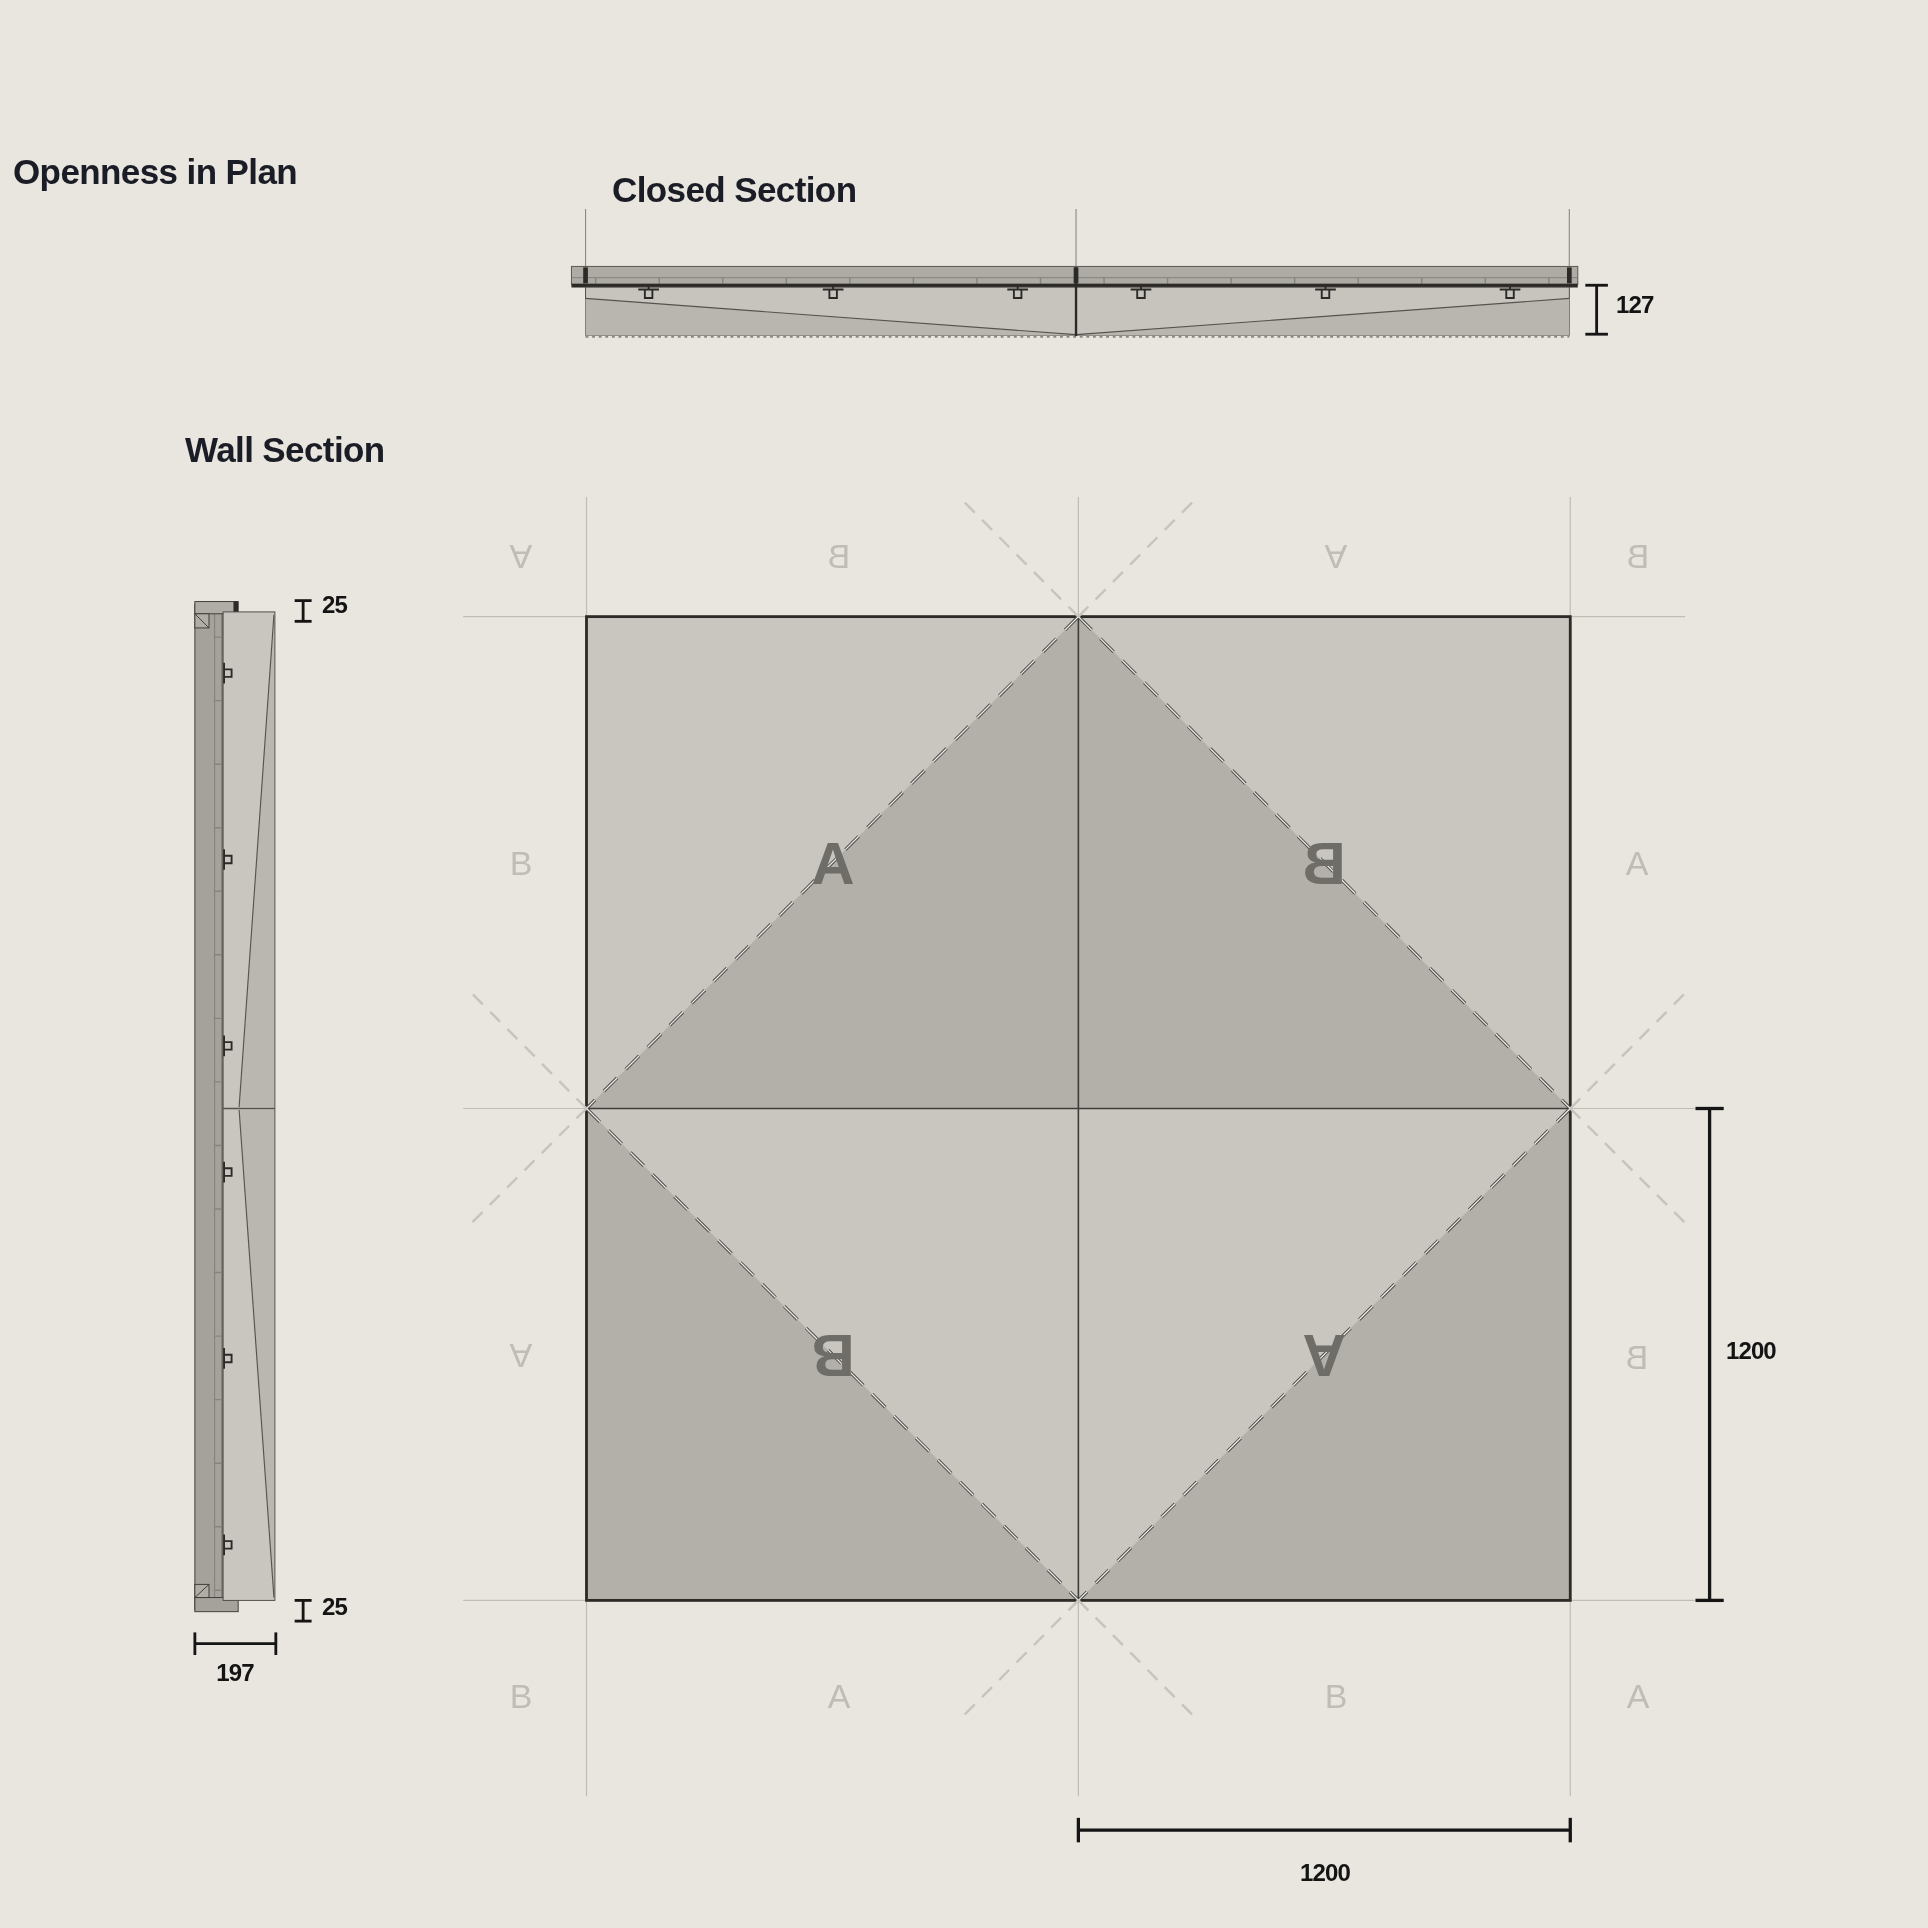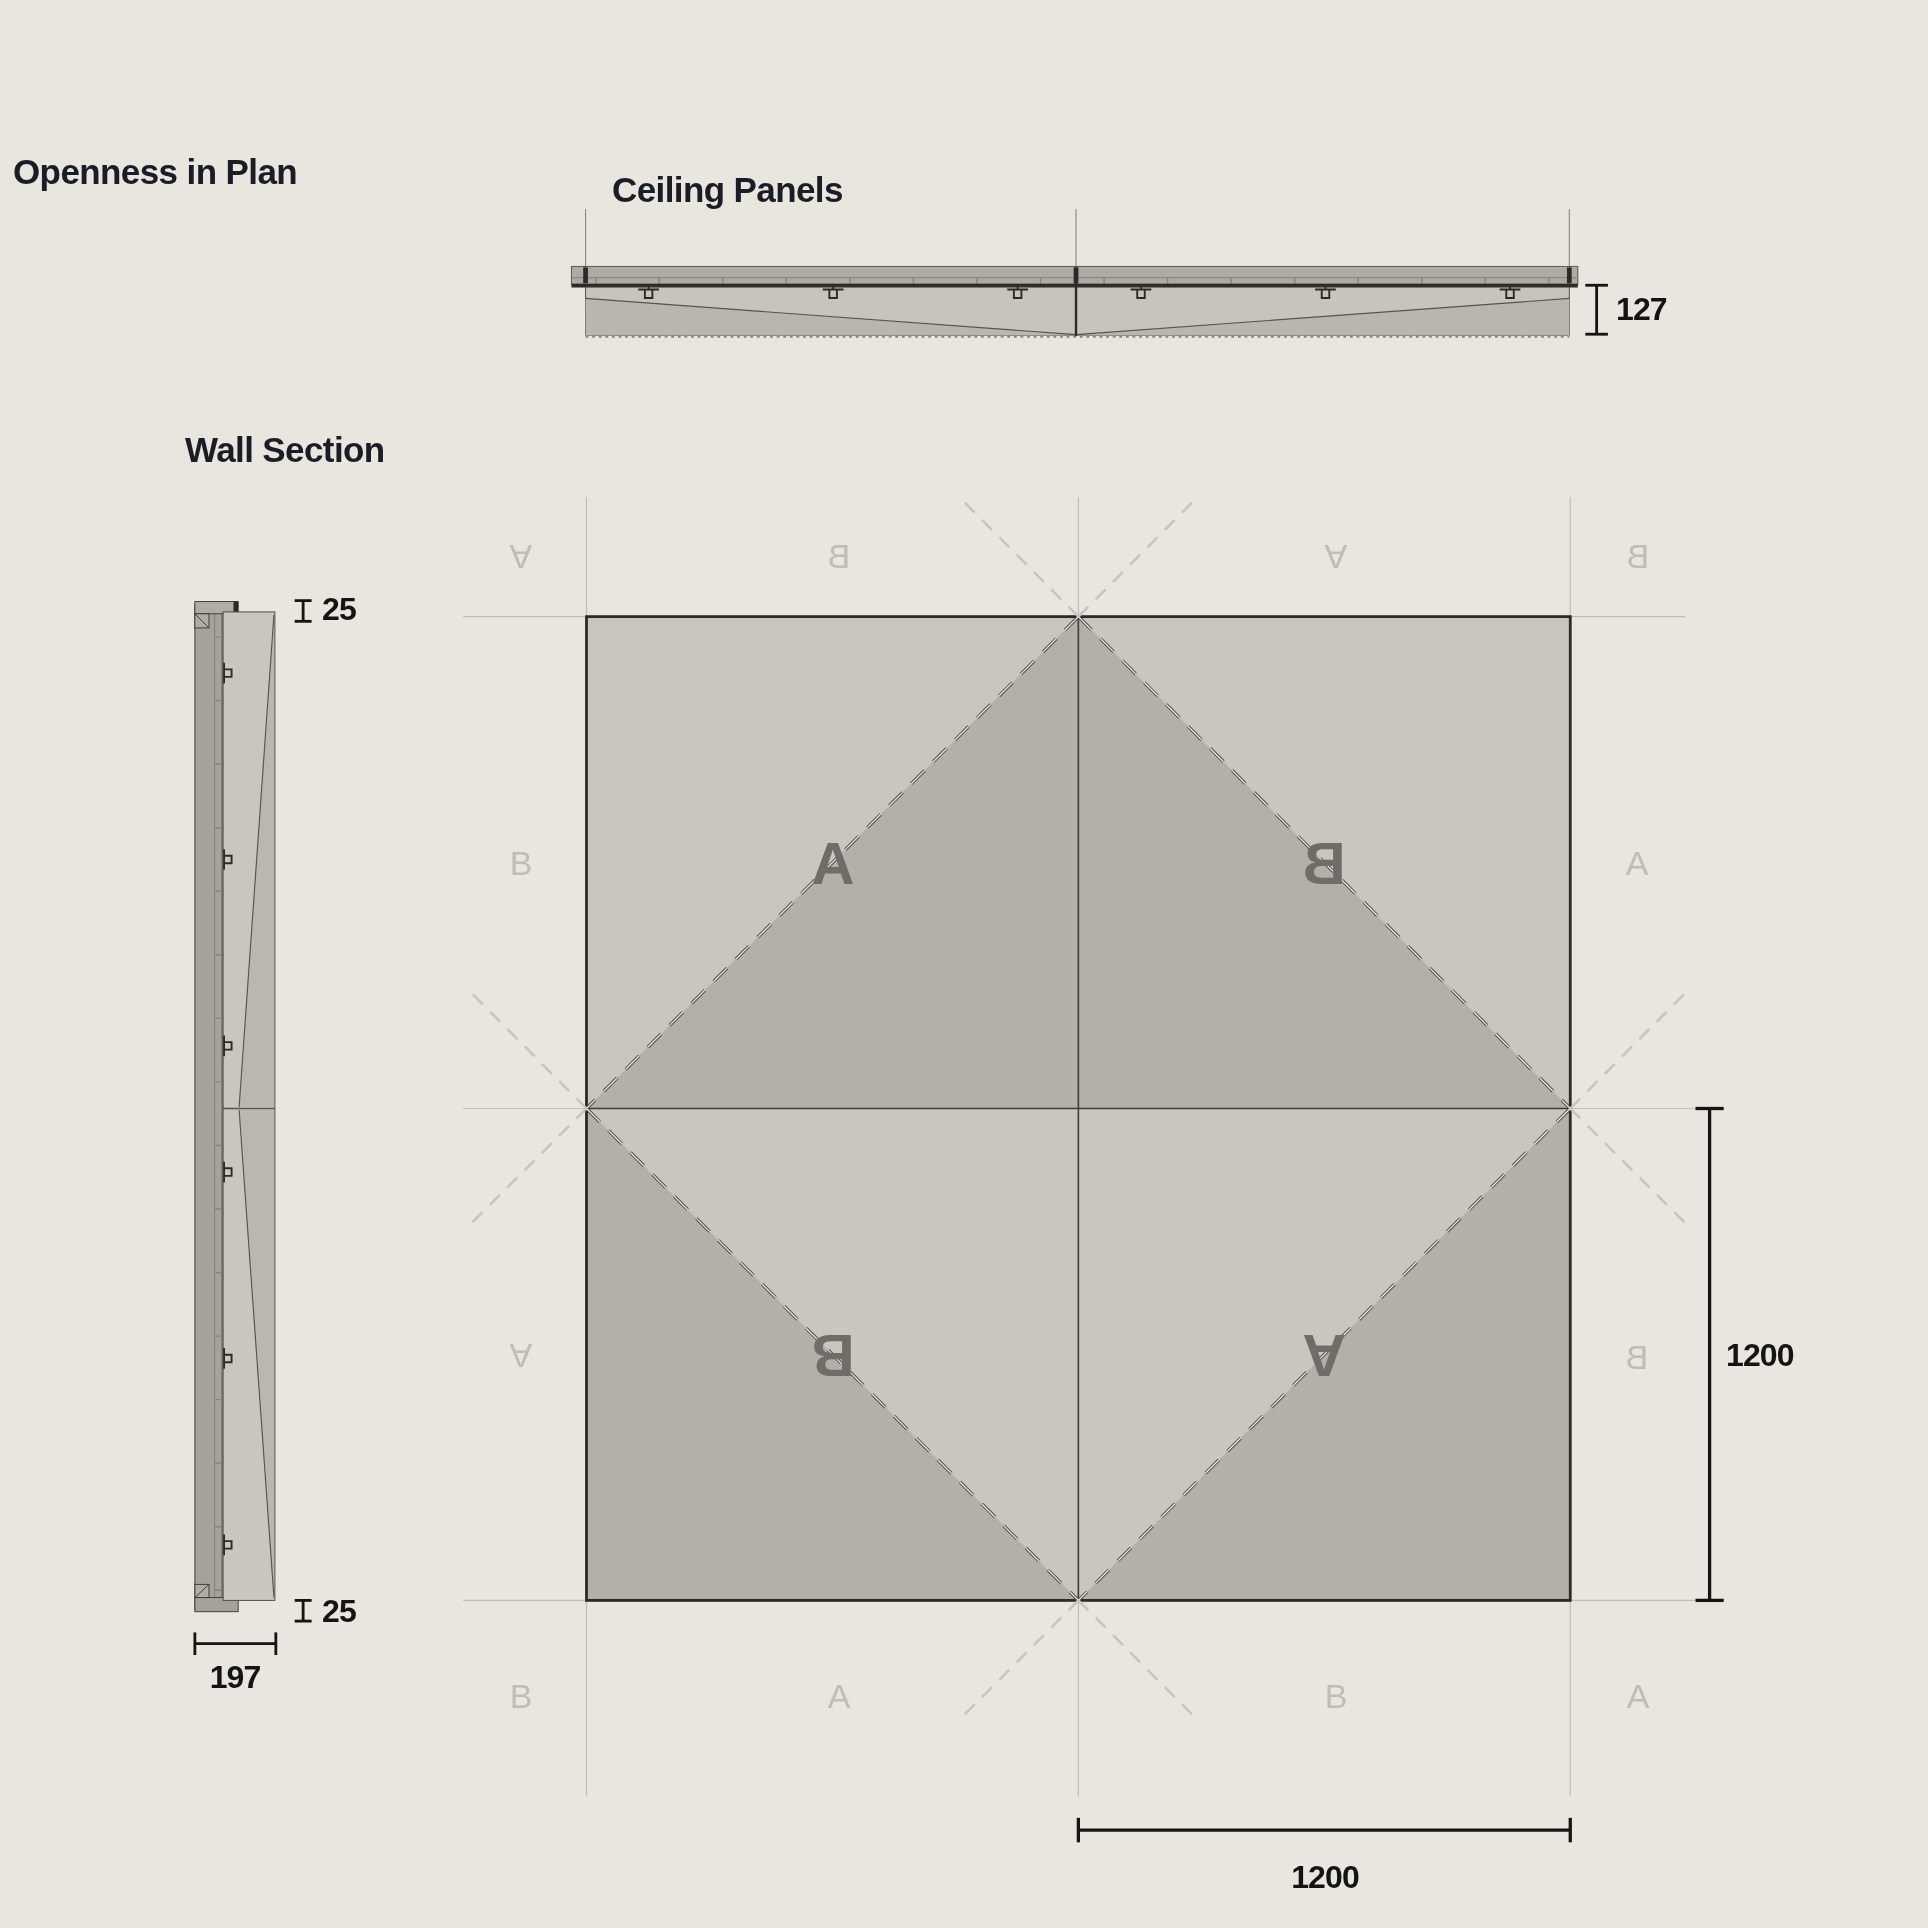--- a/index.html
+++ b/index.html
@@ -16,21 +16,21 @@
     font-weight:700;font-size:35px;line-height:1.1;
     color:var(--ink,#1b1d26);letter-spacing:-0.6px;white-space:nowrap;
   }
   .body-line{
     position:absolute;
     font-weight:400;font-size:32px;line-height:1.2;
     color:var(--text,#23252d);white-space:nowrap;
   }
   .dim{
     position:absolute;
-    font-weight:700;font-size:32px;letter-spacing:-0.9px;
+    font-weight:700;font-size:24px;letter-spacing:-0.9px;
     color:var(--dim,#141414);white-space:nowrap;
   }
   .dim.center{transform:translateX(-50%);}
   .letter{
     position:absolute;white-space:nowrap;
     transform:translate(-50%,-50%);
   }
   .ghost-letter{font-weight:400;font-size:34px;color:var(--ghost,#c0bdb7);}
   .panel-letter{font-weight:700;font-size:60px;color:var(--panel-letter,#6f6d68);}
   .rot180{transform:translate(-50%,-50%) rotate(180deg);}
@@ -204,21 +204,21 @@
       <g stroke="#151515" stroke-width="3.5">
         <line x1="1145.5" y1="1944" x2="1668" y2="1944"></line>
         <line x1="1145.5" y1="1931" x2="1145.5" y2="1957"></line>
         <line x1="1668" y1="1931" x2="1668" y2="1957"></line>
       </g>
     </g>
   </svg>
 
   <div class="heading" style="left:13px;top:153px">Openness in Plan</div>
 
-  <div class="heading" style="left:612px;top:171px">Ceiling Panels</div>
+  <div class="heading" style="left:612px;top:171px">Closed Section</div>
   <div class="heading" style="left:185px;top:431px">Wall Section</div>
 
   <div class="dim" style="left:1616px;top:291px">127</div>
   <div class="dim" style="left:322px;top:591px">25</div>
   <div class="dim" style="left:322px;top:1593px">25</div>
   <div class="dim center" style="left:235px;top:1659px">197</div>
   <div class="dim" style="left:1726px;top:1337px">1200</div>
   <div class="dim center" style="left:1325px;top:1859px">1200</div>
 
   <div class="letter panel-letter" style="left:833px;top:863px">A</div>

